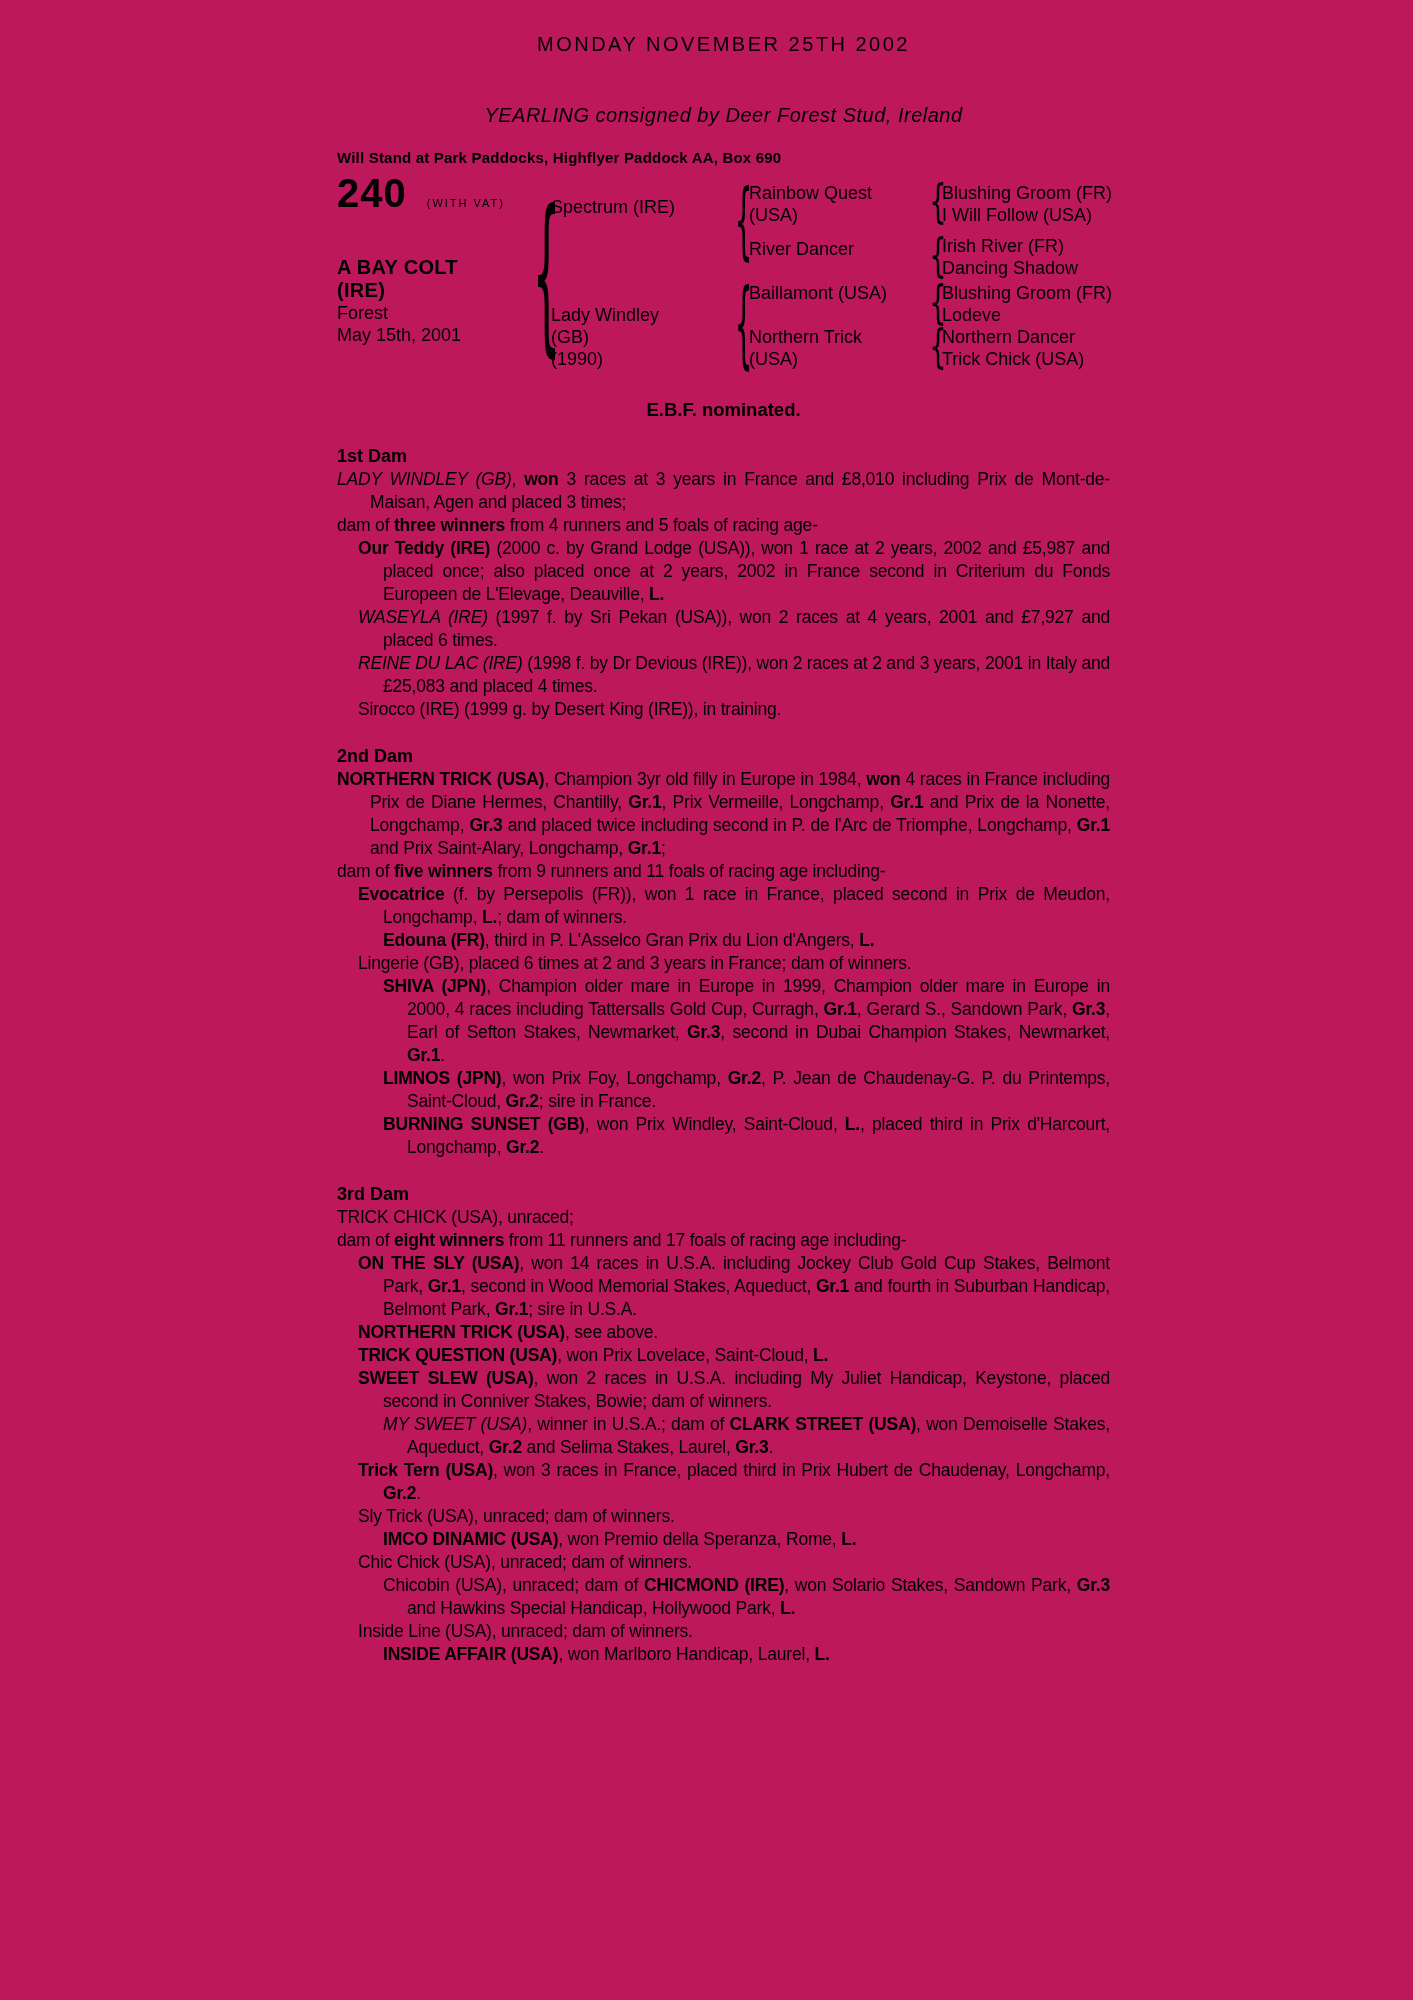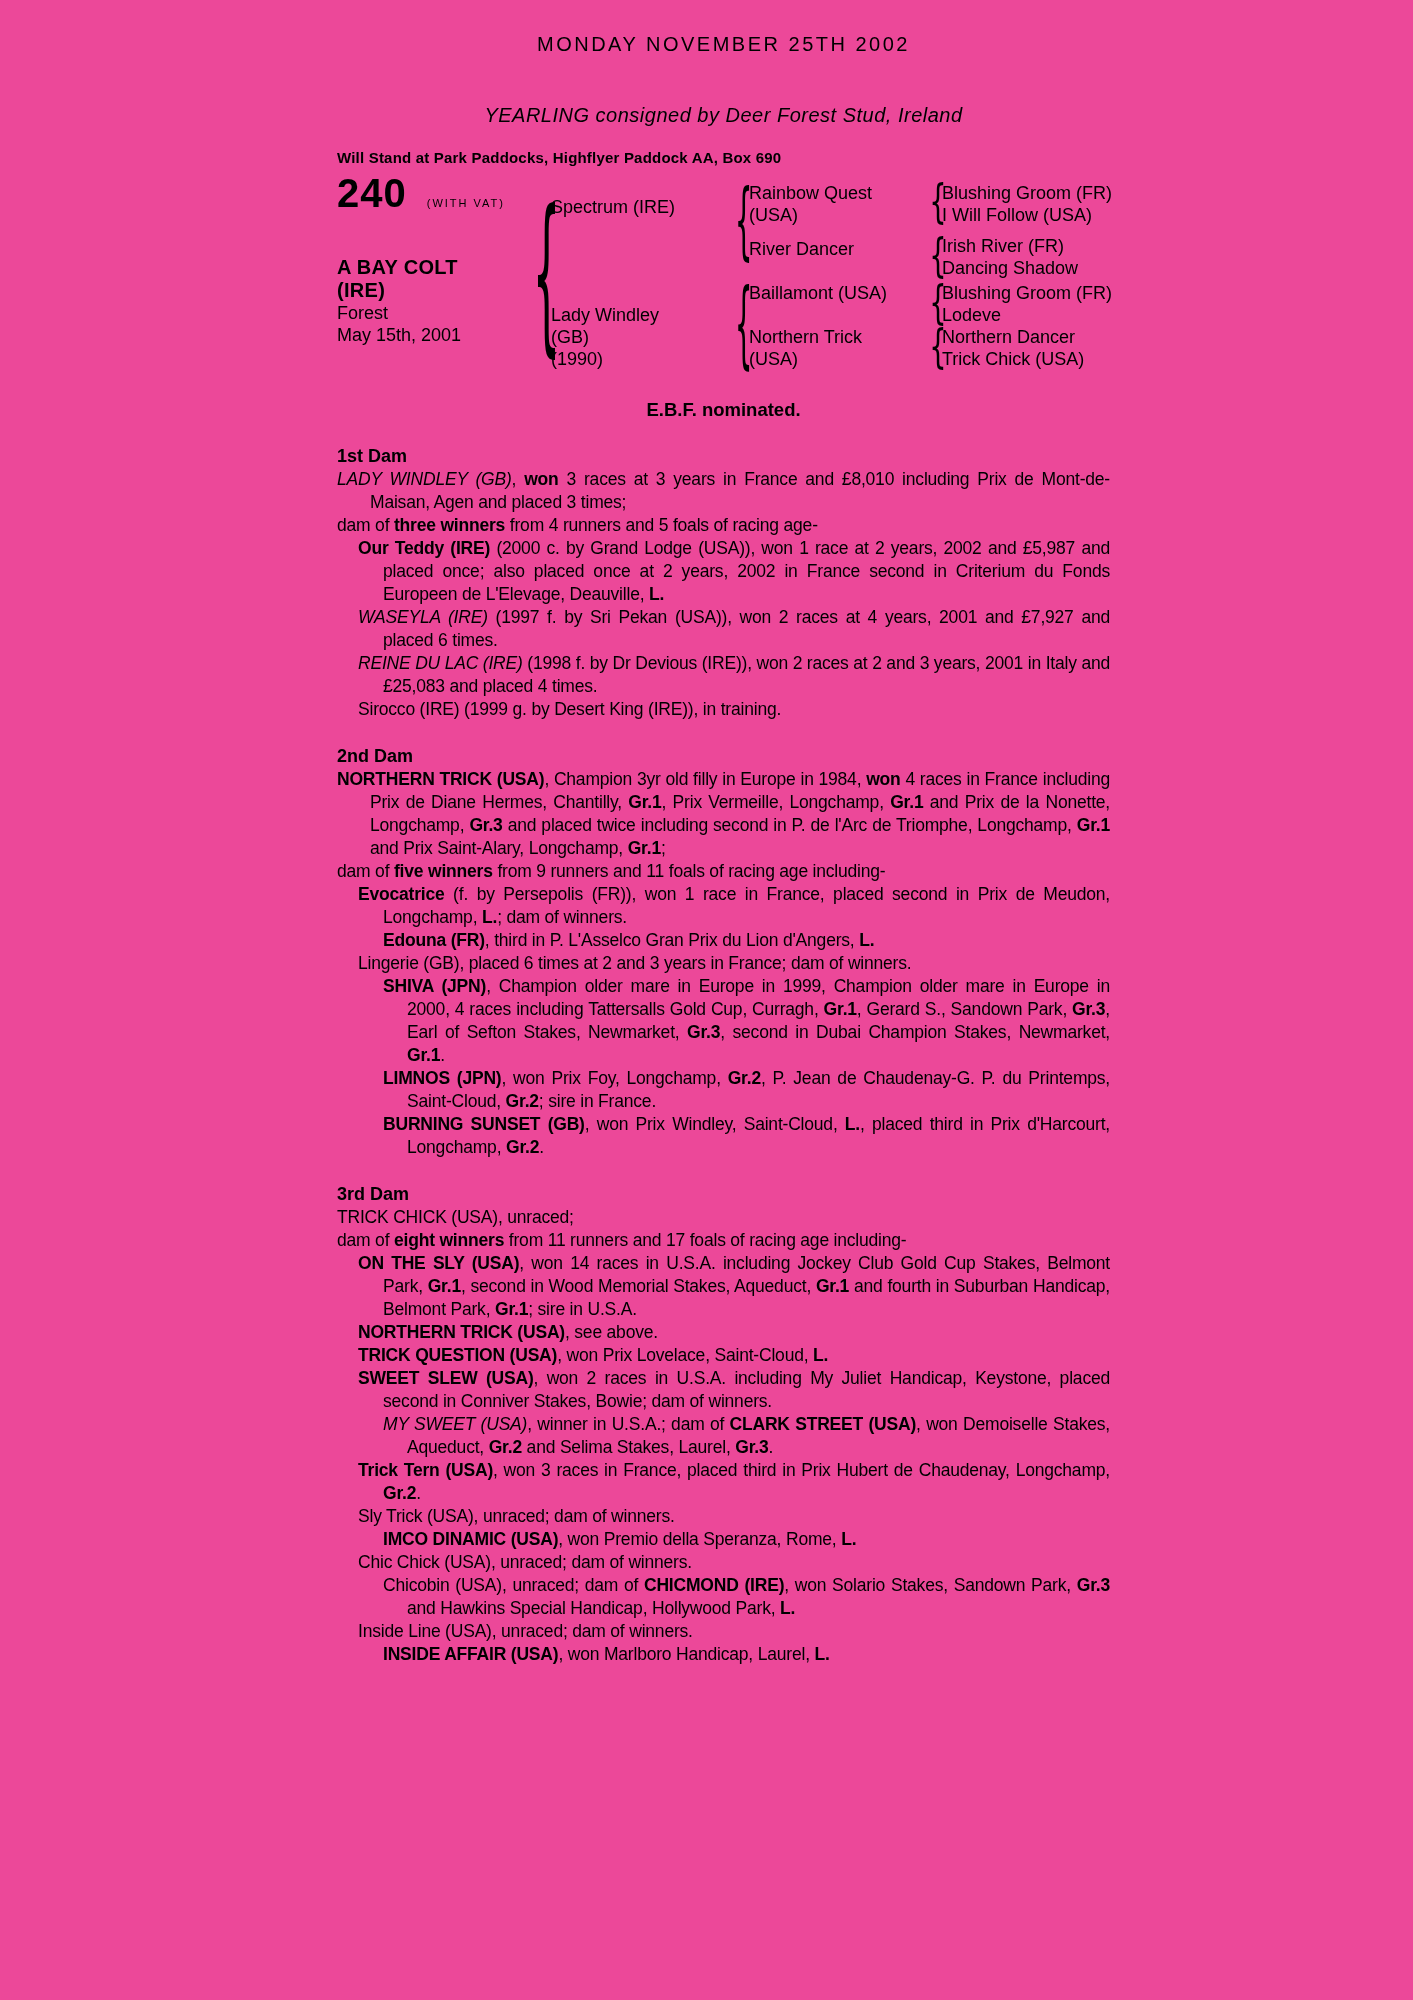--- a/index.html
+++ b/index.html
@@ -1,19 +1,19 @@
 <!DOCTYPE html>
 <html><head>
 <meta charset="utf-8">
 <style>
   html,body{margin:0;padding:0;background:#e8e8e8;}
   .page{
     position:relative;
     width:1413px;height:2000px;
-    background:#ec4899;
+    background:#be185d;
     font-family:"Liberation Sans","DejaVu Sans",sans-serif;
     color:#000;
     overflow:hidden;
   }
   .content{
     position:absolute;left:337px;top:0;width:773px;
   }
   .date-header{
     margin-top:33px;
     text-align:center;

